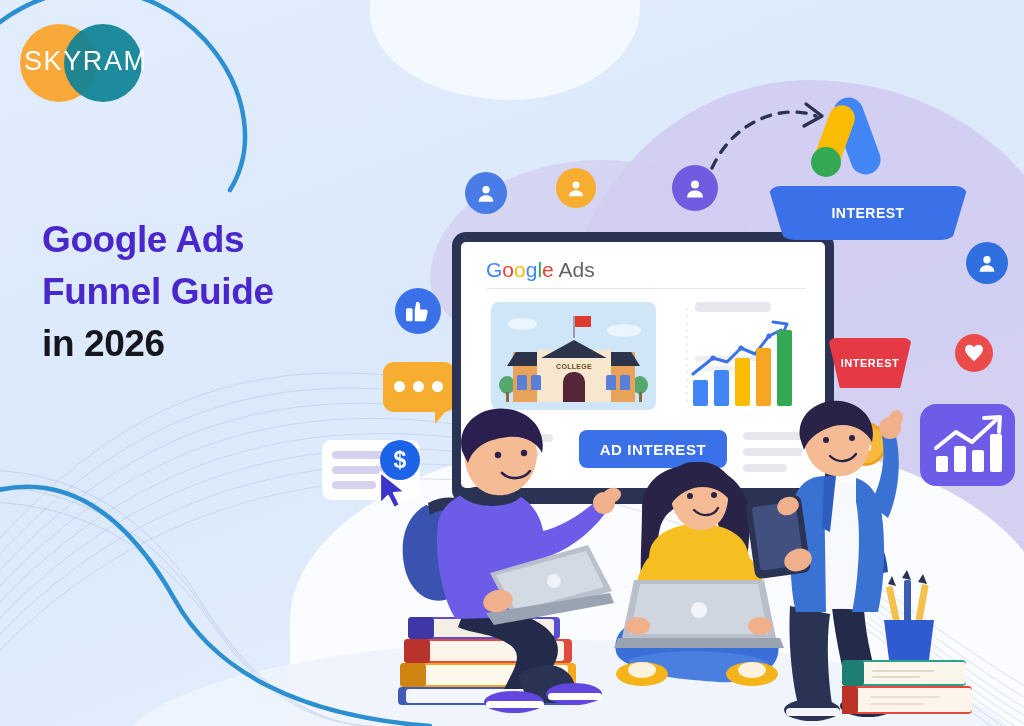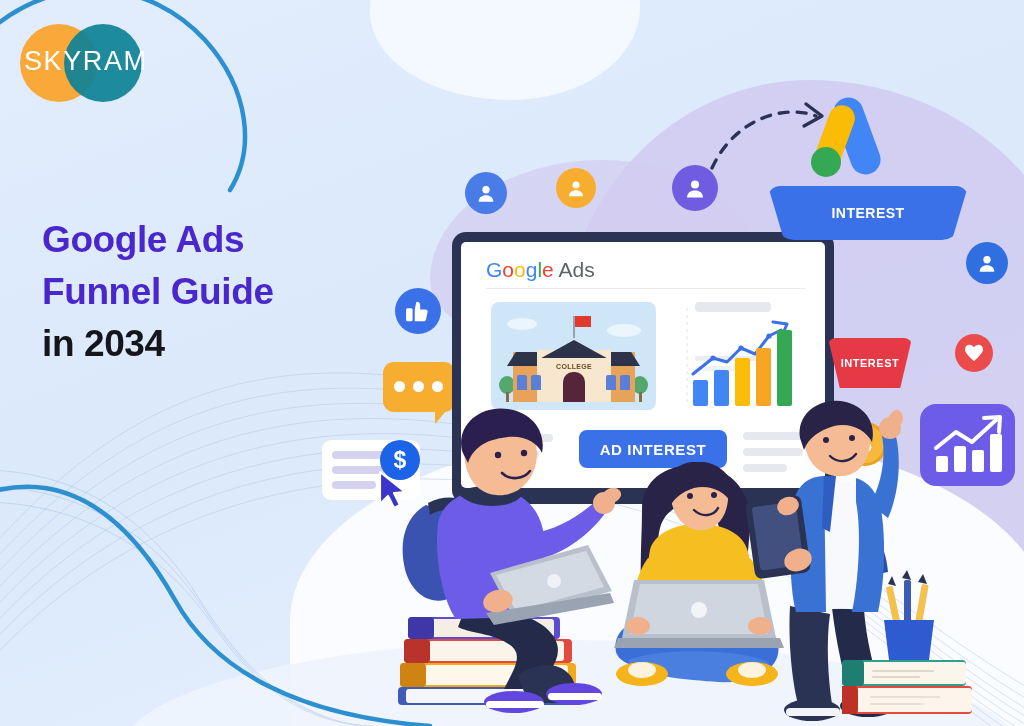--- a/index.html
+++ b/index.html
@@ -148,21 +148,21 @@
 
   <div class="logo">
     <div class="c1"></div>
     <div class="c2"></div>
     <div class="txt">SKYRAM</div>
   </div>
 
   <div class="headline">
     <div class="hl-purple">Google Ads</div>
     <div class="hl-purple">Funnel Guide</div>
-    <div class="hl-black">in 2034</div>
+    <div class="hl-black">in 2026</div>
   </div>
 
   <div class="avatar av1">
     <svg width="22" height="22" viewBox="0 0 24 24">
         <circle cx="12" cy="8" r="4" fill="#fff"></circle>
         <path d="M4 21c0-4.4 3.6-7 8-7s8 2.6 8 7z" fill="#fff"></path>
       </svg>
   </div>
   <div class="avatar av2">
     <svg width="21" height="21" viewBox="0 0 24 24">

